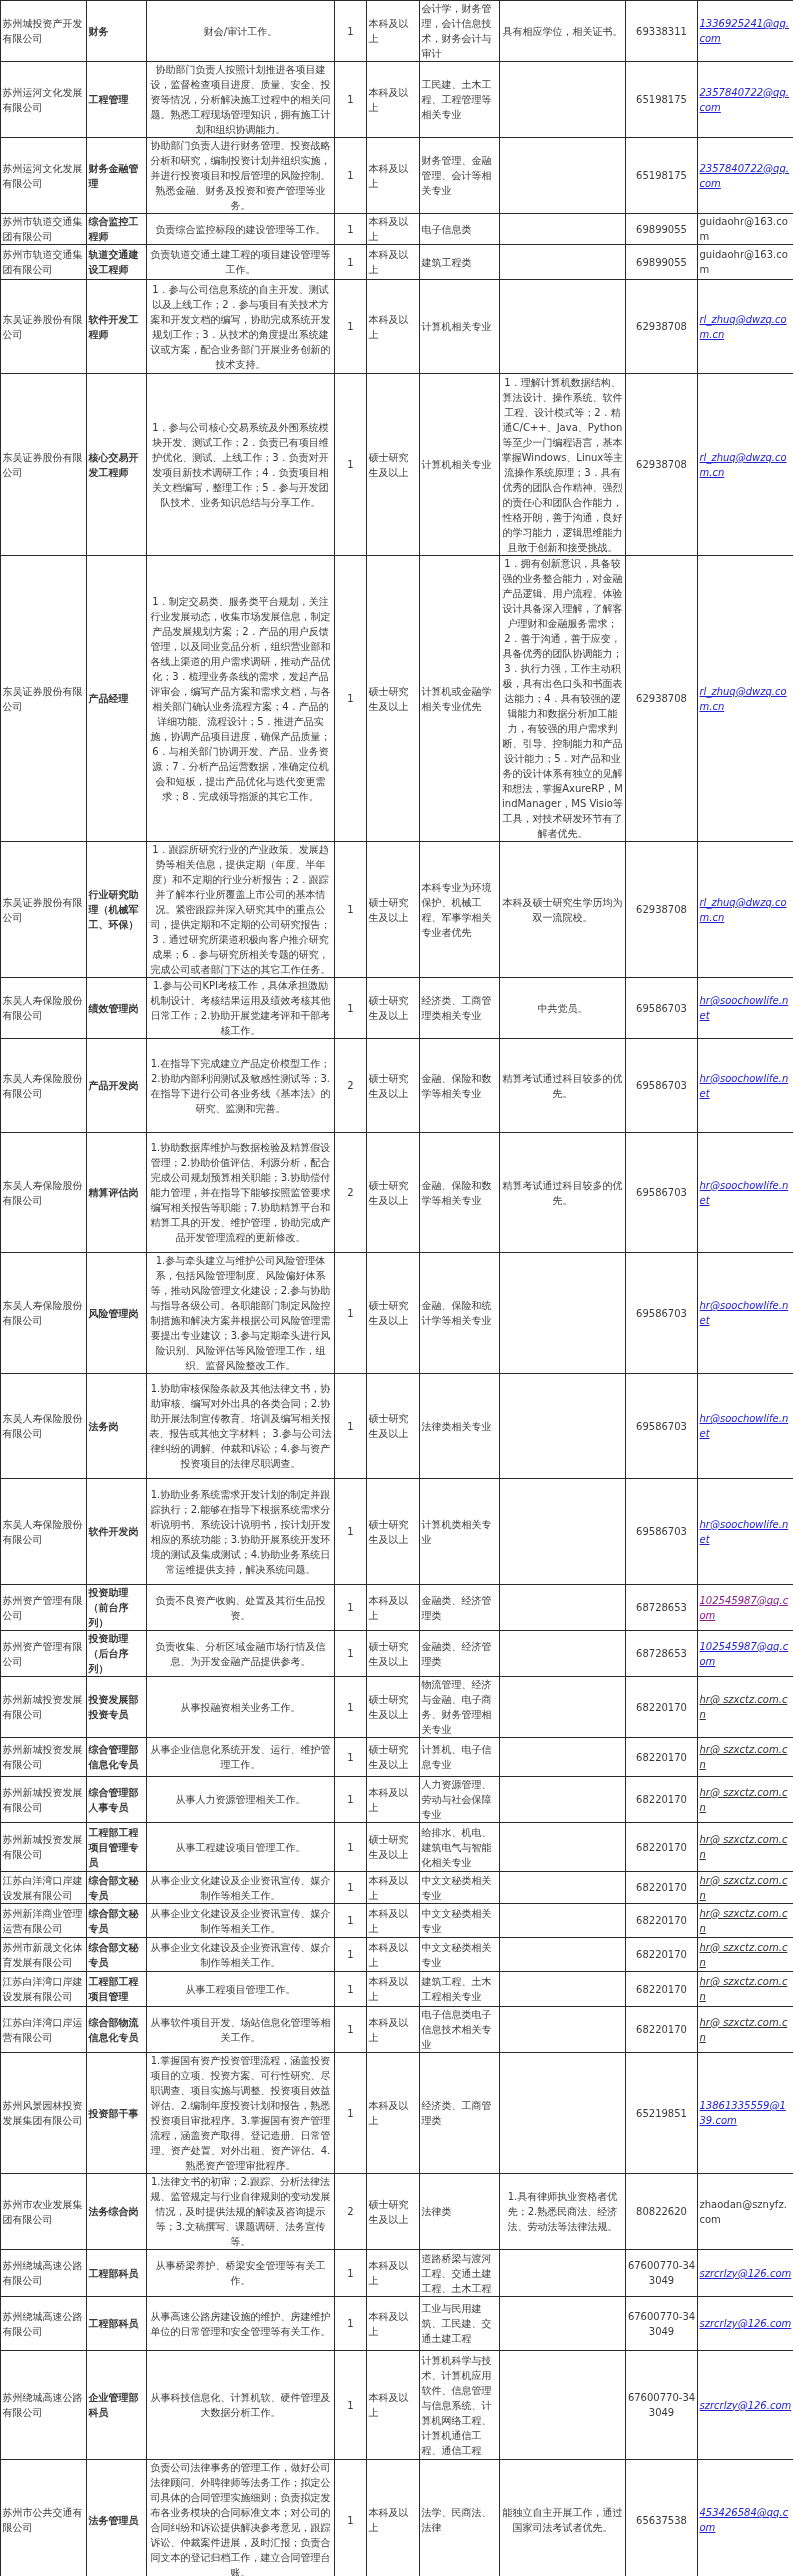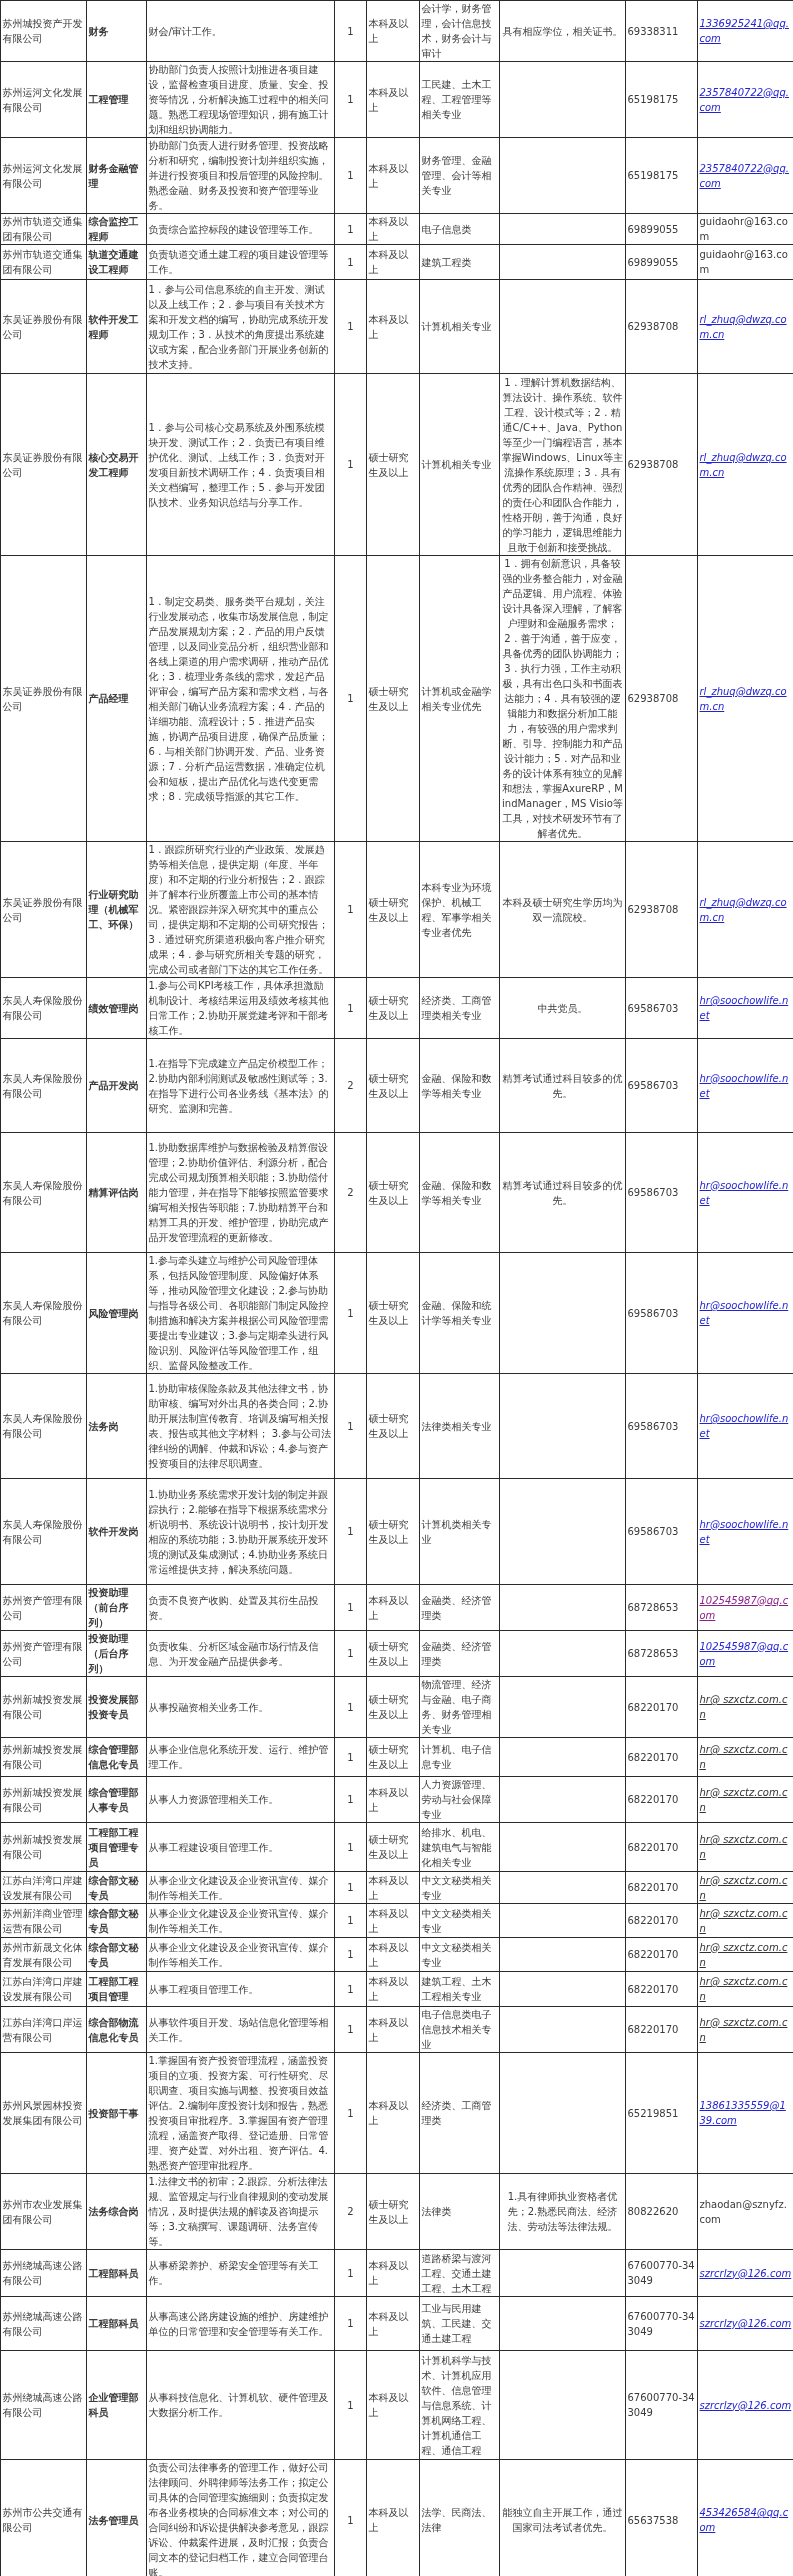--- a/index.html
+++ b/index.html
@@ -1,26 +1,26 @@
 <!DOCTYPE html>
 <html style="font-size:11.8px"><head>
 <meta charset="utf-8">
 <style>
   html, body { margin: 0; padding: 0; background: #ffffff; }
   body { width: 794px; height: 2576px; overflow: hidden; font-family: "DejaVu Sans", "Liberation Sans", sans-serif; color: #333333; }
   table.grid { border-collapse: collapse; table-layout: fixed; width: 794px; }
   table.grid td { border: 1.1px solid #2a2a2a; padding: 0 1.5px; vertical-align: middle; font-size: 10px; line-height: 15px; overflow: hidden; word-break: break-all; color: #3a3a3a; }
   td.c-company { width: 82px; }
   td.c-position { width: 56px; font-weight: bold; }
-  td.c-duty { width: 184px; }
+  td.c-duty { width: 184px; text-align: center; }
   td.c-count { width: 28px; text-align: center; font-size: 11px; }
   td.c-edu { width: 49px; }
   td.c-major { width: 76px; }
   td.c-req { width: 122px; text-align: center; }
-  td.c-phone { width: 68px; font-size: 10.3px; }
+  td.c-phone { width: 68px; font-size: 10.3px; text-align: center; }
   td.c-email { width: auto; font-size: 10.3px; }
   .link { text-decoration: underline; color: #2323d6; cursor: pointer; font-style: italic; }
   .link.visited { color: #8a1f8a; }
   .link.dark { color: #333333; }
   .plain { color: #3a3a3a; }
 </style>
 </head>
 <body>
 
 <table class="grid">
@@ -117,21 +117,21 @@
     <td class="c-edu"><span>硕士研究生及以上</span></td>
     <td class="c-major"><span>计算机或金融学相关专业优先</span></td>
     <td class="c-req"><span>1．拥有创新意识，具备较强的业务整合能力，对金融产品逻辑、用户流程、体验设计具备深入理解，了解客户理财和金融服务需求；2．善于沟通，善于应变，具备优秀的团队协调能力；3．执行力强，工作主动积极，具有出色口头和书面表达能力；4．具有较强的逻辑能力和数据分析加工能力，有较强的用户需求判断、引导、控制能力和产品设计能力；5．对产品和业务的设计体系有独立的见解和想法，掌握AxureRP，MindManager，MS Visio等工具，对技术研发环节有了解者优先。</span></td>
     <td class="c-phone"><span>62938708</span></td>
     <td class="c-email"><span class="link">rl_zhuq@dwzq.com.cn</span></td>
   </tr>
 
   <tr style="height: 120px;">
     <td class="c-company"><span>东吴证券股份有限公司</span></td>
     <td class="c-position"><span>行业研究助理（机械军工、环保）</span></td>
-    <td class="c-duty"><span>1．跟踪所研究行业的产业政策、发展趋势等相关信息，提供定期（年度、半年度）和不定期的行业分析报告；2．跟踪并了解本行业所覆盖上市公司的基本情况。紧密跟踪并深入研究其中的重点公司，提供定期和不定期的公司研究报告；3．通过研究所渠道积极向客户推介研究成果；4．参与研究所相关专题的研究，完成公司或者部门下达的其它工作任务。</span></td>
+    <td class="c-duty"><span>1．跟踪所研究行业的产业政策、发展趋势等相关信息，提供定期（年度、半年度）和不定期的行业分析报告；2．跟踪并了解本行业所覆盖上市公司的基本情况。紧密跟踪并深入研究其中的重点公司，提供定期和不定期的公司研究报告；3．通过研究所渠道积极向客户推介研究成果；6．参与研究所相关专题的研究，完成公司或者部门下达的其它工作任务。</span></td>
     <td class="c-count"><span>1</span></td>
     <td class="c-edu"><span>硕士研究生及以上</span></td>
     <td class="c-major"><span>本科专业为环境保护、机械工程、军事学相关专业者优先</span></td>
     <td class="c-req"><span>本科及硕士研究生学历均为双一流院校。</span></td>
     <td class="c-phone"><span>62938708</span></td>
     <td class="c-email"><span class="link">rl_zhuq@dwzq.com.cn</span></td>
   </tr>
 
   <tr style="height: 59px;">
     <td class="c-company"><span>东吴人寿保险股份有限公司</span></td>

